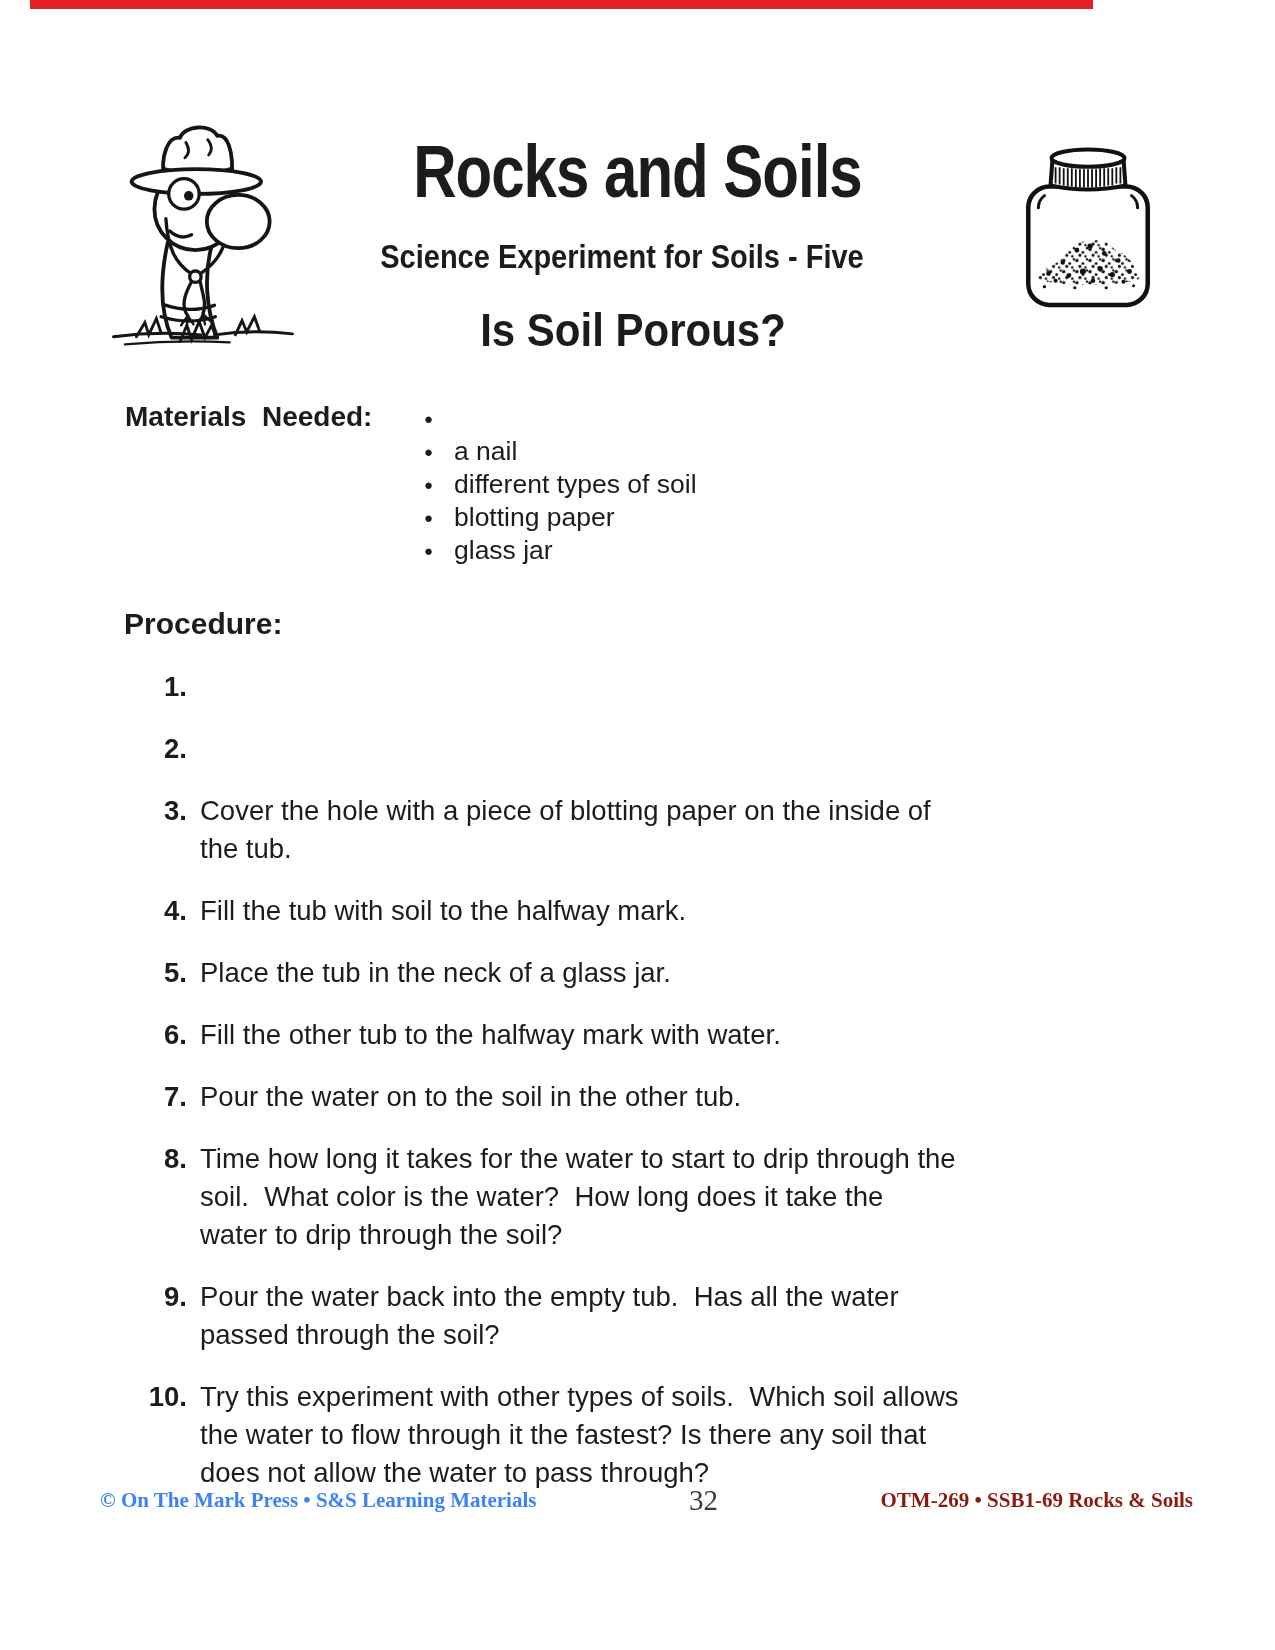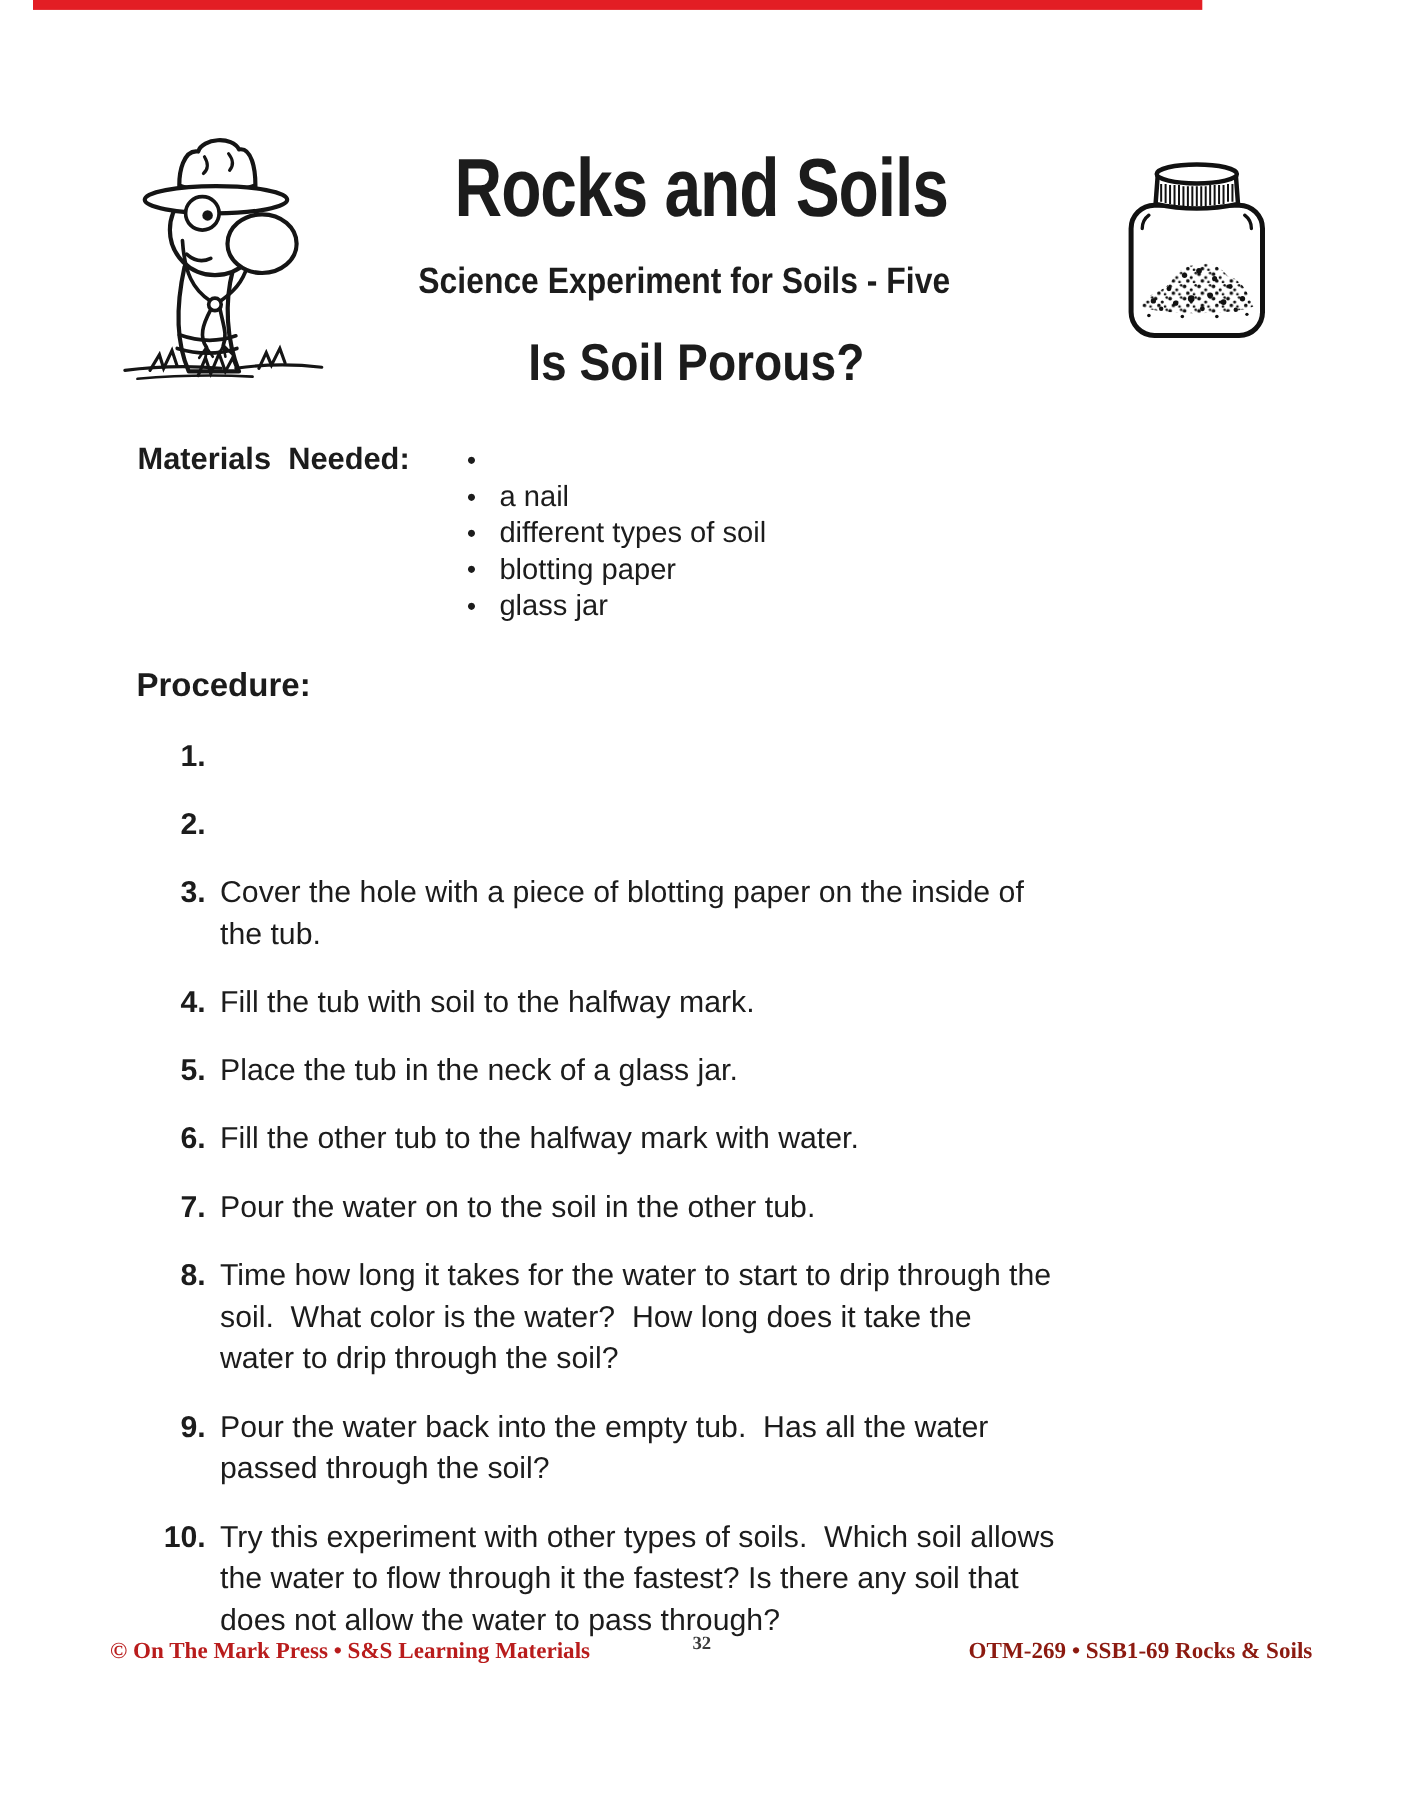--- a/index.html
+++ b/index.html
@@ -23,22 +23,22 @@
   .materials-list li{display:flex;align-items:center;height:33px;font-size:26.5px;}
   .bullet{width:30px;font-size:15px;flex:none;}
   .procedure-label{position:absolute;left:124px;top:607px;font-size:30px;}
   .steps{position:absolute;left:125px;top:668px;width:1048px;}
   .step{display:flex;margin-bottom:24px;font-size:27.5px;line-height:38px;}
   .num{width:62px;text-align:right;padding-right:13px;font-weight:bold;flex:none;}
   .txt{white-space:pre-wrap;}
   .footer{position:absolute;left:0;top:1486px;width:1275px;height:40px;
           font-family:"Liberation Serif",serif;font-size:21px;font-weight:bold;}
   .f-left{position:absolute;left:100px;top:2px;}
-  .f-page{position:absolute;left:558px;top:-2px;width:160px;text-align:center;
-          font-size:17px;font-weight:bold;}
+  .f-page{position:absolute;left:558px;top:-2px;width:160px;text-align:right;
+          font-size:29px;font-weight:normal;}
   .f-right{position:absolute;right:82px;top:2px;}
 </style>
 </head>
 <body>
 
 <div class="page" style="color: rgb(28, 28, 28);">
 
   <div class="top-bar" style="background-color: rgb(227, 30, 36);"></div>
 
   <div class="illus worm">
@@ -180,18 +180,18 @@
     </div>
     <div class="step">
       <span class="num">10.</span>
       <span class="txt">Try this experiment with other types of soils.  Which soil allows
 the water to flow through it the fastest? Is there any soil that
 does not allow the water to pass through?</span>
     </div>
   </div>
 
   <div class="footer">
-    <span class="f-left" style="color: #b91c1c;">© On The Mark Press • S&amp;S Learning Materials</span>
+    <span class="f-left" style="color: #3b82f6;">© On The Mark Press • S&amp;S Learning Materials</span>
     <span class="f-page" style="color: rgb(60, 60, 60);">32</span>
     <span class="f-right" style="color: rgb(140, 26, 16); text-align: center;">OTM-269 • SSB1-69 Rocks &amp; Soils</span>
   </div>
 
 </div>
 
 </body></html>

